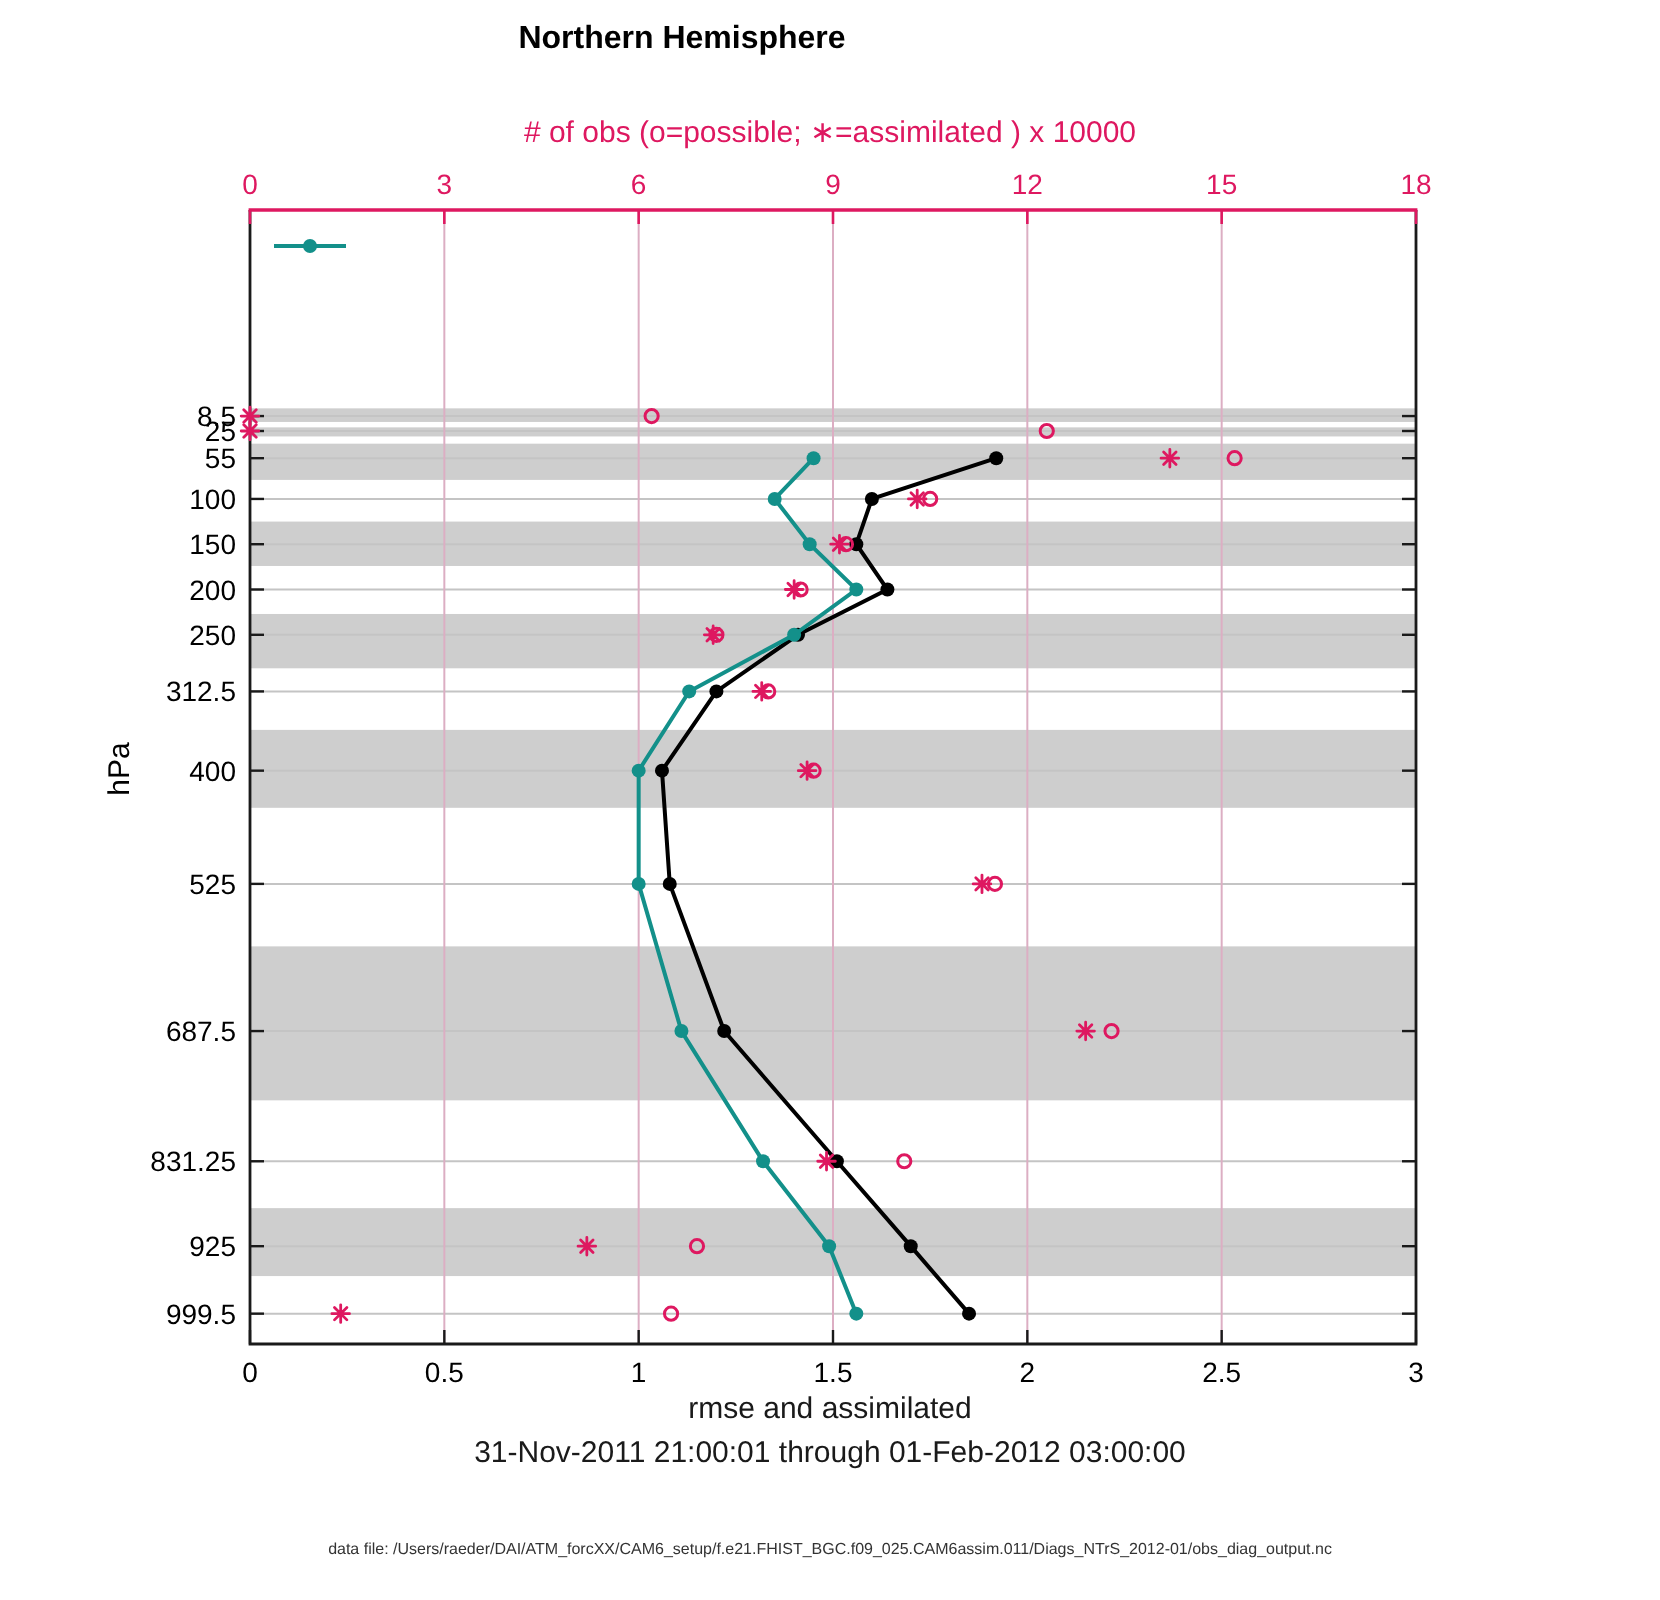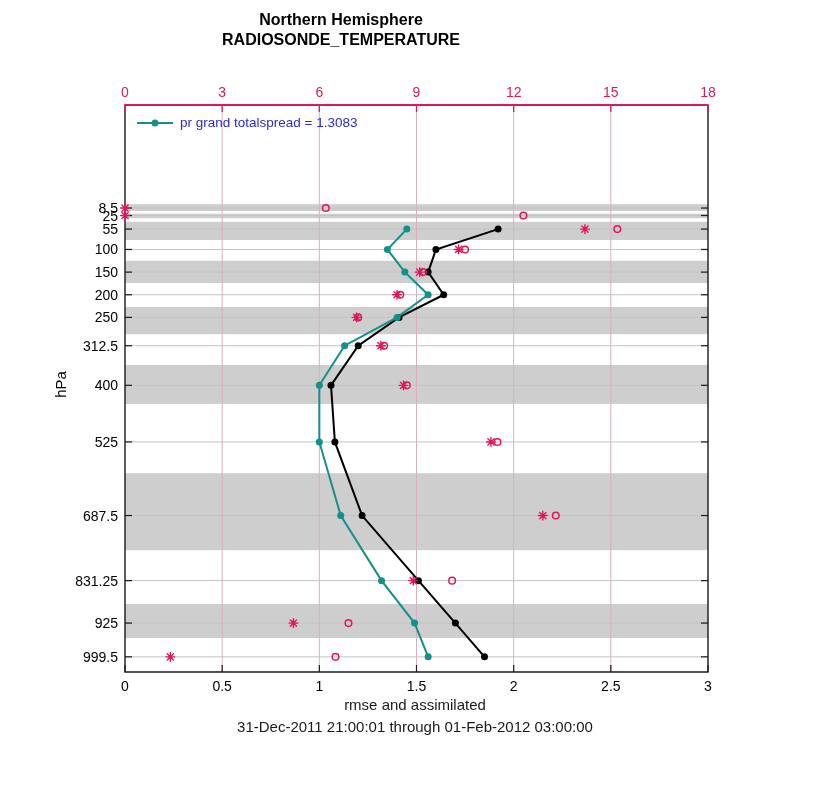--- a/index.html
+++ b/index.html
@@ -174,28 +174,28 @@
       <path d="M 376.47222222222223 345.70327476038335 L 385.2722222222222 345.70327476038335 M 380.8722222222222 341.3032747603834 L 380.8722222222222 350.10327476038333 M 377.7614222222222 342.59247476038337 L 383.9830222222222 348.81407476038333 M 377.7614222222222 348.81407476038333 L 383.9830222222222 342.59247476038337" stroke="#de1860" stroke-width="1.4" fill="none" stroke-linecap="round"></path>
       <path d="M 399.14444444444445 385.32987220447285 L 407.9444444444444 385.32987220447285 M 403.5444444444444 380.9298722044729 L 403.5444444444444 389.7298722044728 M 400.43364444444444 382.21907220447287 L 406.6552444444444 388.44067220447283 M 400.43364444444444 388.44067220447283 L 406.6552444444444 382.21907220447287" stroke="#de1860" stroke-width="1.4" fill="none" stroke-linecap="round"></path>
       <path d="M 486.59444444444443 441.9392971246006 L 495.3944444444444 441.9392971246006 M 490.9944444444444 437.53929712460064 L 490.9944444444444 446.3392971246006 M 487.8836444444444 438.82849712460063 L 494.1052444444444 445.0500971246006 M 487.8836444444444 445.0500971246006 L 494.1052444444444 438.82849712460063" stroke="#de1860" stroke-width="1.4" fill="none" stroke-linecap="round"></path>
       <path d="M 538.4166666666666 515.5315495207667 L 547.2166666666666 515.5315495207667 M 542.8166666666666 511.1315495207667 L 542.8166666666666 519.9315495207667 M 539.7058666666666 512.4207495207667 L 545.9274666666666 518.6423495207667 M 539.7058666666666 518.6423495207667 L 545.9274666666666 512.4207495207667" stroke="#de1860" stroke-width="1.4" fill="none" stroke-linecap="round"></path>
       <path d="M 408.86111111111114 580.6323881789137 L 417.6611111111111 580.6323881789137 M 413.2611111111111 576.2323881789138 L 413.2611111111111 585.0323881789137 M 410.15031111111114 577.5215881789137 L 416.3719111111111 583.7431881789138 M 410.15031111111114 583.7431881789138 L 416.3719111111111 577.5215881789137" stroke="#de1860" stroke-width="1.4" fill="none" stroke-linecap="round"></path>
       <path d="M 289.02222222222224 623.0894568690096 L 297.8222222222222 623.0894568690096 M 293.4222222222222 618.6894568690096 L 293.4222222222222 627.4894568690096 M 290.31142222222223 619.9786568690096 L 296.5330222222222 626.2002568690096 M 290.31142222222223 626.2002568690096 L 296.5330222222222 619.9786568690096" stroke="#de1860" stroke-width="1.4" fill="none" stroke-linecap="round"></path>
       <path d="M 165.94444444444443 656.8286741214057 L 174.74444444444444 656.8286741214057 M 170.34444444444443 652.4286741214057 L 170.34444444444443 661.2286741214057 M 167.23364444444442 653.7178741214057 L 173.45524444444445 659.9394741214057 M 167.23364444444442 659.9394741214057 L 173.45524444444445 653.7178741214057" stroke="#de1860" stroke-width="1.4" fill="none" stroke-linecap="round"></path>
     </svg>
 
   <div class="title-line" style="top:11px">Northern Hemisphere</div>
-  <div class="title-line" style="top:31px">RADIOSONDE_TEMPERATURE</div>
+  <div class="obs-label" style="top: 57px; color: rgb(222, 24, 96);" id="obs-label"># of obs (o=possible; ∗=assimilated ) x 10000</div>
 
   <div class="legend" id="legend">
       <div class="legend-entry">
         <svg width="38" height="10">
           <line x1="1" x2="37" y1="5" y2="5" stroke="#13908a" stroke-width="2"></line>
           <circle cx="19" cy="5" r="3.5" fill="#13908a"></circle>
         </svg>
-        <span style="color: rgb(43, 43, 213);">pr grand totalspread = 1.3083</span>
       </div>
     </div>
 
   <div class="hpa">hPa</div>
   <div class="xlabel" style="top:696px">rmse and assimilated</div>
-  <div class="subtitle" style="top:718px">31-Dec-2011 21:00:01 through 01-Feb-2012 03:00:00</div>
+  <div class="subtitle" style="top:718px">31-Nov-2011 21:00:01 through 01-Feb-2012 03:00:00</div>
+  <div class="footer" style="top:770px">data file: /Users/raeder/DAI/ATM_forcXX/CAM6_setup/f.e21.FHIST_BGC.f09_025.CAM6assim.011/Diags_NTrS_2012-01/obs_diag_output.nc</div>
 </div>
 
 </body></html>

